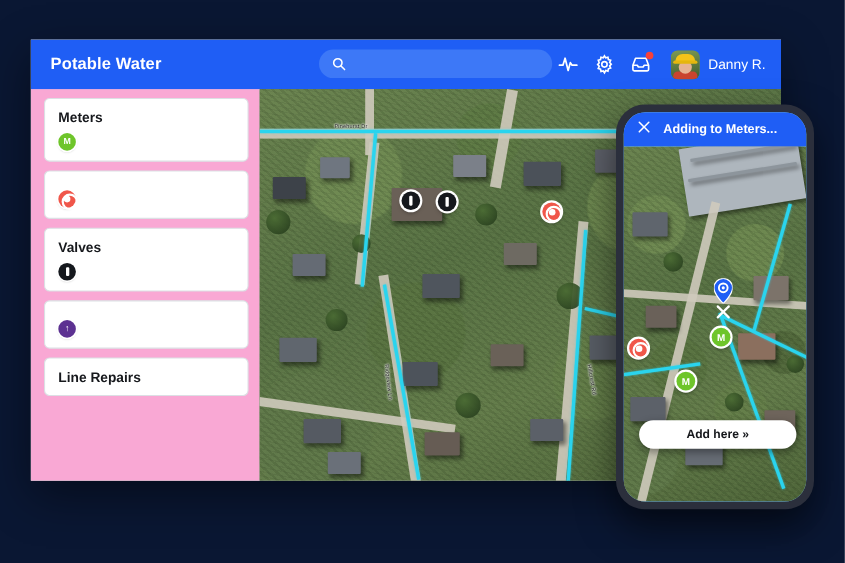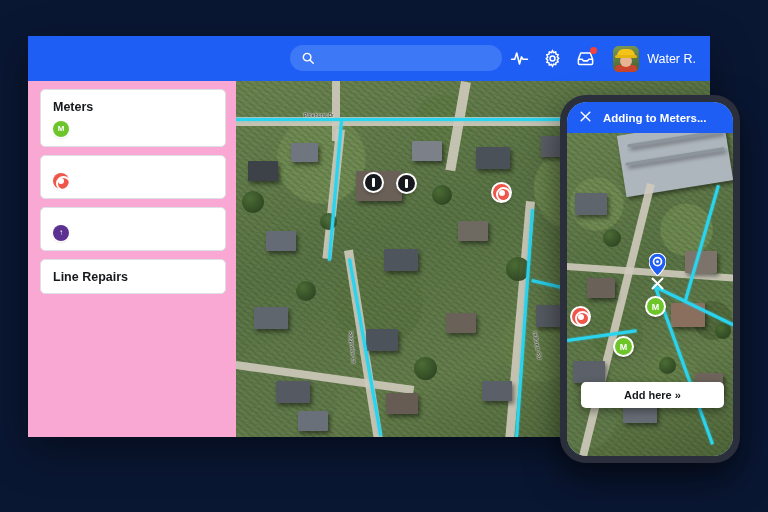--- a/index.html
+++ b/index.html
@@ -187,33 +187,34 @@
   #pin {
     position:absolute; left:82px; top:120px;
     width:17px; height:23px; cursor:pointer;
   }
   #crosshair {
     position:absolute; left:83px; top:143px;
     width:15px; height:15px;
   }
   #add-here {
     position:absolute; left:14px; bottom:48px;
-    width:143px; height:26px; border-radius:5px;
+    width:143px; height:26px; border-radius:13px;
     background:#fff; border:none; cursor:pointer;
     font-size:11px; font-weight:bold; color:#16181c;
     font-family:"Liberation Sans", sans-serif;
     box-shadow:0 3px 8px rgba(0,0,0,.4);
   }
 </style>
 </head>
 <body>
 
 <div id="app-window">
 
   <div id="app-header">
+    <div id="app-title">Potable Water</div>
 
     <div id="search-box">
       <span>
         <svg width="14" height="14" viewBox="0 0 24 24" fill="none" stroke="#ffffff" stroke-width="2.4" stroke-linecap="round">
           <circle cx="10.5" cy="10.5" r="6.5"></circle>
             <line x1="15.4" y1="15.4" x2="21" y2="21"></line>
         </svg>
       </span>
       <input id="search-input" type="text" placeholder="" style="">
     </div>
@@ -238,39 +239,45 @@
         <span id="inbox-badge"></span>
       </div>
       <div id="user-chip">
         <div id="avatar">
           <span class="sky"></span>
             <span class="body"></span>
             <span class="face"></span>
           <span class="hat"></span>
             <span class="hatbrim"></span>
         </div>
-        <span id="user-name">Water R.</span>
+        <span id="user-name">Danny R.</span>
       </div>
     </div>
   </div>
 
   <div id="app-body">
 
     <div id="sidebar">
         <div class="layer-card">
           <div class="layer-label">Meters</div>
           <div class="layer-icon-wrap">
             <span class="sym" style="background: rgb(110, 197, 42);">
               <span>M</span>
             </span>
           </div>
         </div>
         <div class="layer-card">
           <div class="layer-icon-wrap">
             <span class="sym ring" style="background: rgb(240, 86, 74);"></span>
+          </div>
+        </div>
+        <div class="layer-card">
+          <div class="layer-label">Valves</div>
+          <div class="layer-icon-wrap">
+            <span class="sym bar" style="background: rgb(21, 24, 29);"></span>
           </div>
         </div>
         <div class="layer-card">
           <div class="layer-icon-wrap">
             <span class="sym" style="background: rgb(92, 49, 145);">
               <span>↑</span>
             </span>
           </div>
         </div>
         <div class="layer-card">

